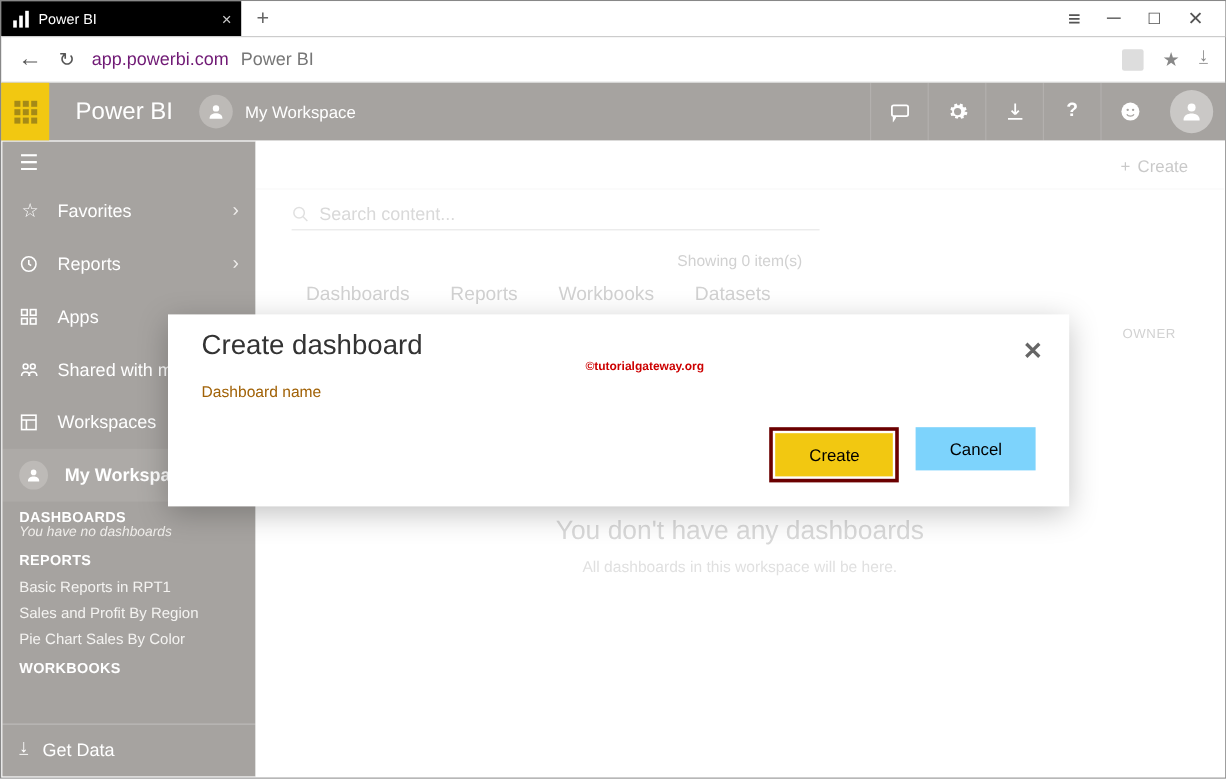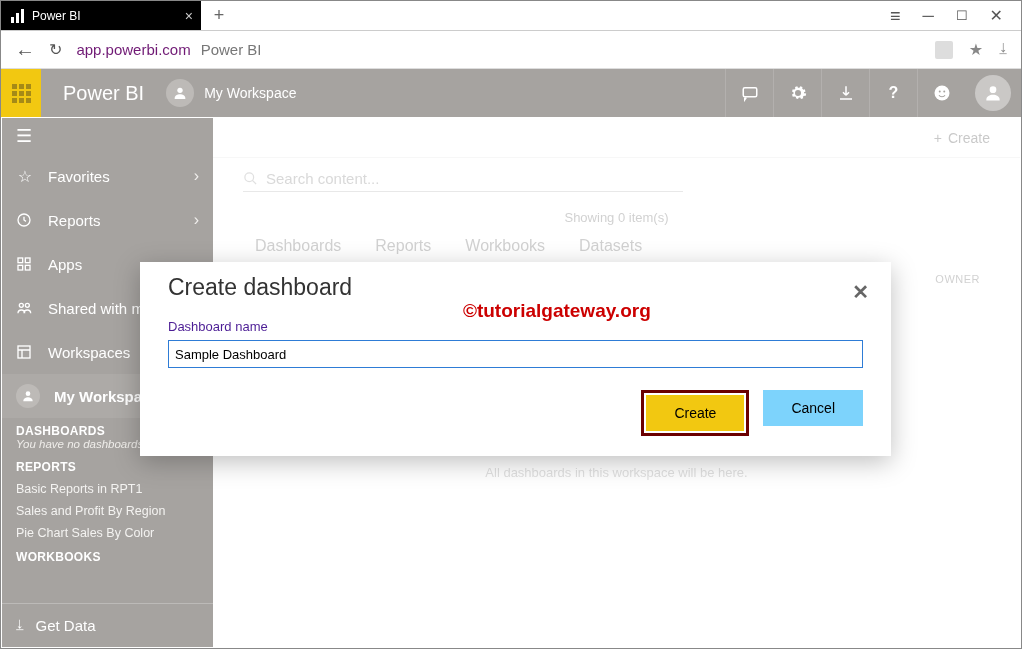--- a/index.html
+++ b/index.html
@@ -61,22 +61,22 @@
   .table-head { display:flex; gap: 60px; font-size:11px; letter-spacing:0.5px; color:#999; padding-left: 12px; }
   .table-head .right { margin-left:auto; padding-right:10px; }
   .empty-illus { margin: 30px auto 14px auto; width: 120px; height: 100px; }
   .empty-title { text-align:center; font-size: 22px; color: #aaa; font-weight: 300; }
   .empty-sub { text-align:center; font-size: 13px; color:#bbb; margin-top: 10px; }
 
   
   .modal { position:absolute; left: 139px; top: 261px; width: 751px; background:#fff; box-shadow: 0 6px 24px rgba(0,0,0,0.25); padding: 12px 28px 20px 28px; z-index: 50; }
   .modal-title { font-size: 23px; color:#333; font-weight: 400; }
   .modal-close { position:absolute; top: 18px; right: 22px; font-size: 20px; color:#666; font-weight:bold; }
-  .watermark { position:absolute; top: 38px; left: 50%; transform:translateX(-28%); font-size: 19px; font-weight:bold; color:#c00; }
-  .modal-label { font-size: 13px; color:#4c1d95; margin-top: 18px; }
+  .watermark { position:absolute; top: 38px; left: 50%; transform:translateX(-28%); font-size: 10px; font-weight:bold; color:#c00; }
+  .modal-label { font-size: 13px; color:#a16207; margin-top: 18px; }
   .modal-input { width: 100%; height: 28px; border:1px solid #2e7cd6; padding: 0 6px; font-size: 13px; margin-top: 6px; outline:none; }
   .modal-actions { display:flex; justify-content:flex-end; gap: 14px; margin-top: 22px; }
   .btn { height: 36px; padding: 0 28px; font-size: 14px; border:none; cursor:pointer; }
   .btn-create-wrap { border: 3px solid #6b0000; padding: 2px; }
   .btn-create { background:#F2C811; }
   .btn-cancel { background:#7dd3fc; }
 
   svg { display:block; }
 </style>
 </head>
@@ -298,21 +298,20 @@
       </div>
       <div class="overlay"></div>
     </div>
   </div>
 
   <div class="modal">
     <div class="modal-title">Create dashboard</div>
     <div class="modal-close">✕</div>
     <div class="watermark">©tutorialgateway.org</div>
     <div class="modal-label">Dashboard name</div>
-    <input class="modal-input" type="text" value="Sample Dashboard" style="">
     <div class="modal-actions">
       <span class="btn-create-wrap">
         <button class="btn btn-create">Create</button>
       </span>
       <button class="btn btn-cancel">Cancel</button>
     </div>
   </div>
 
 </div>
 

